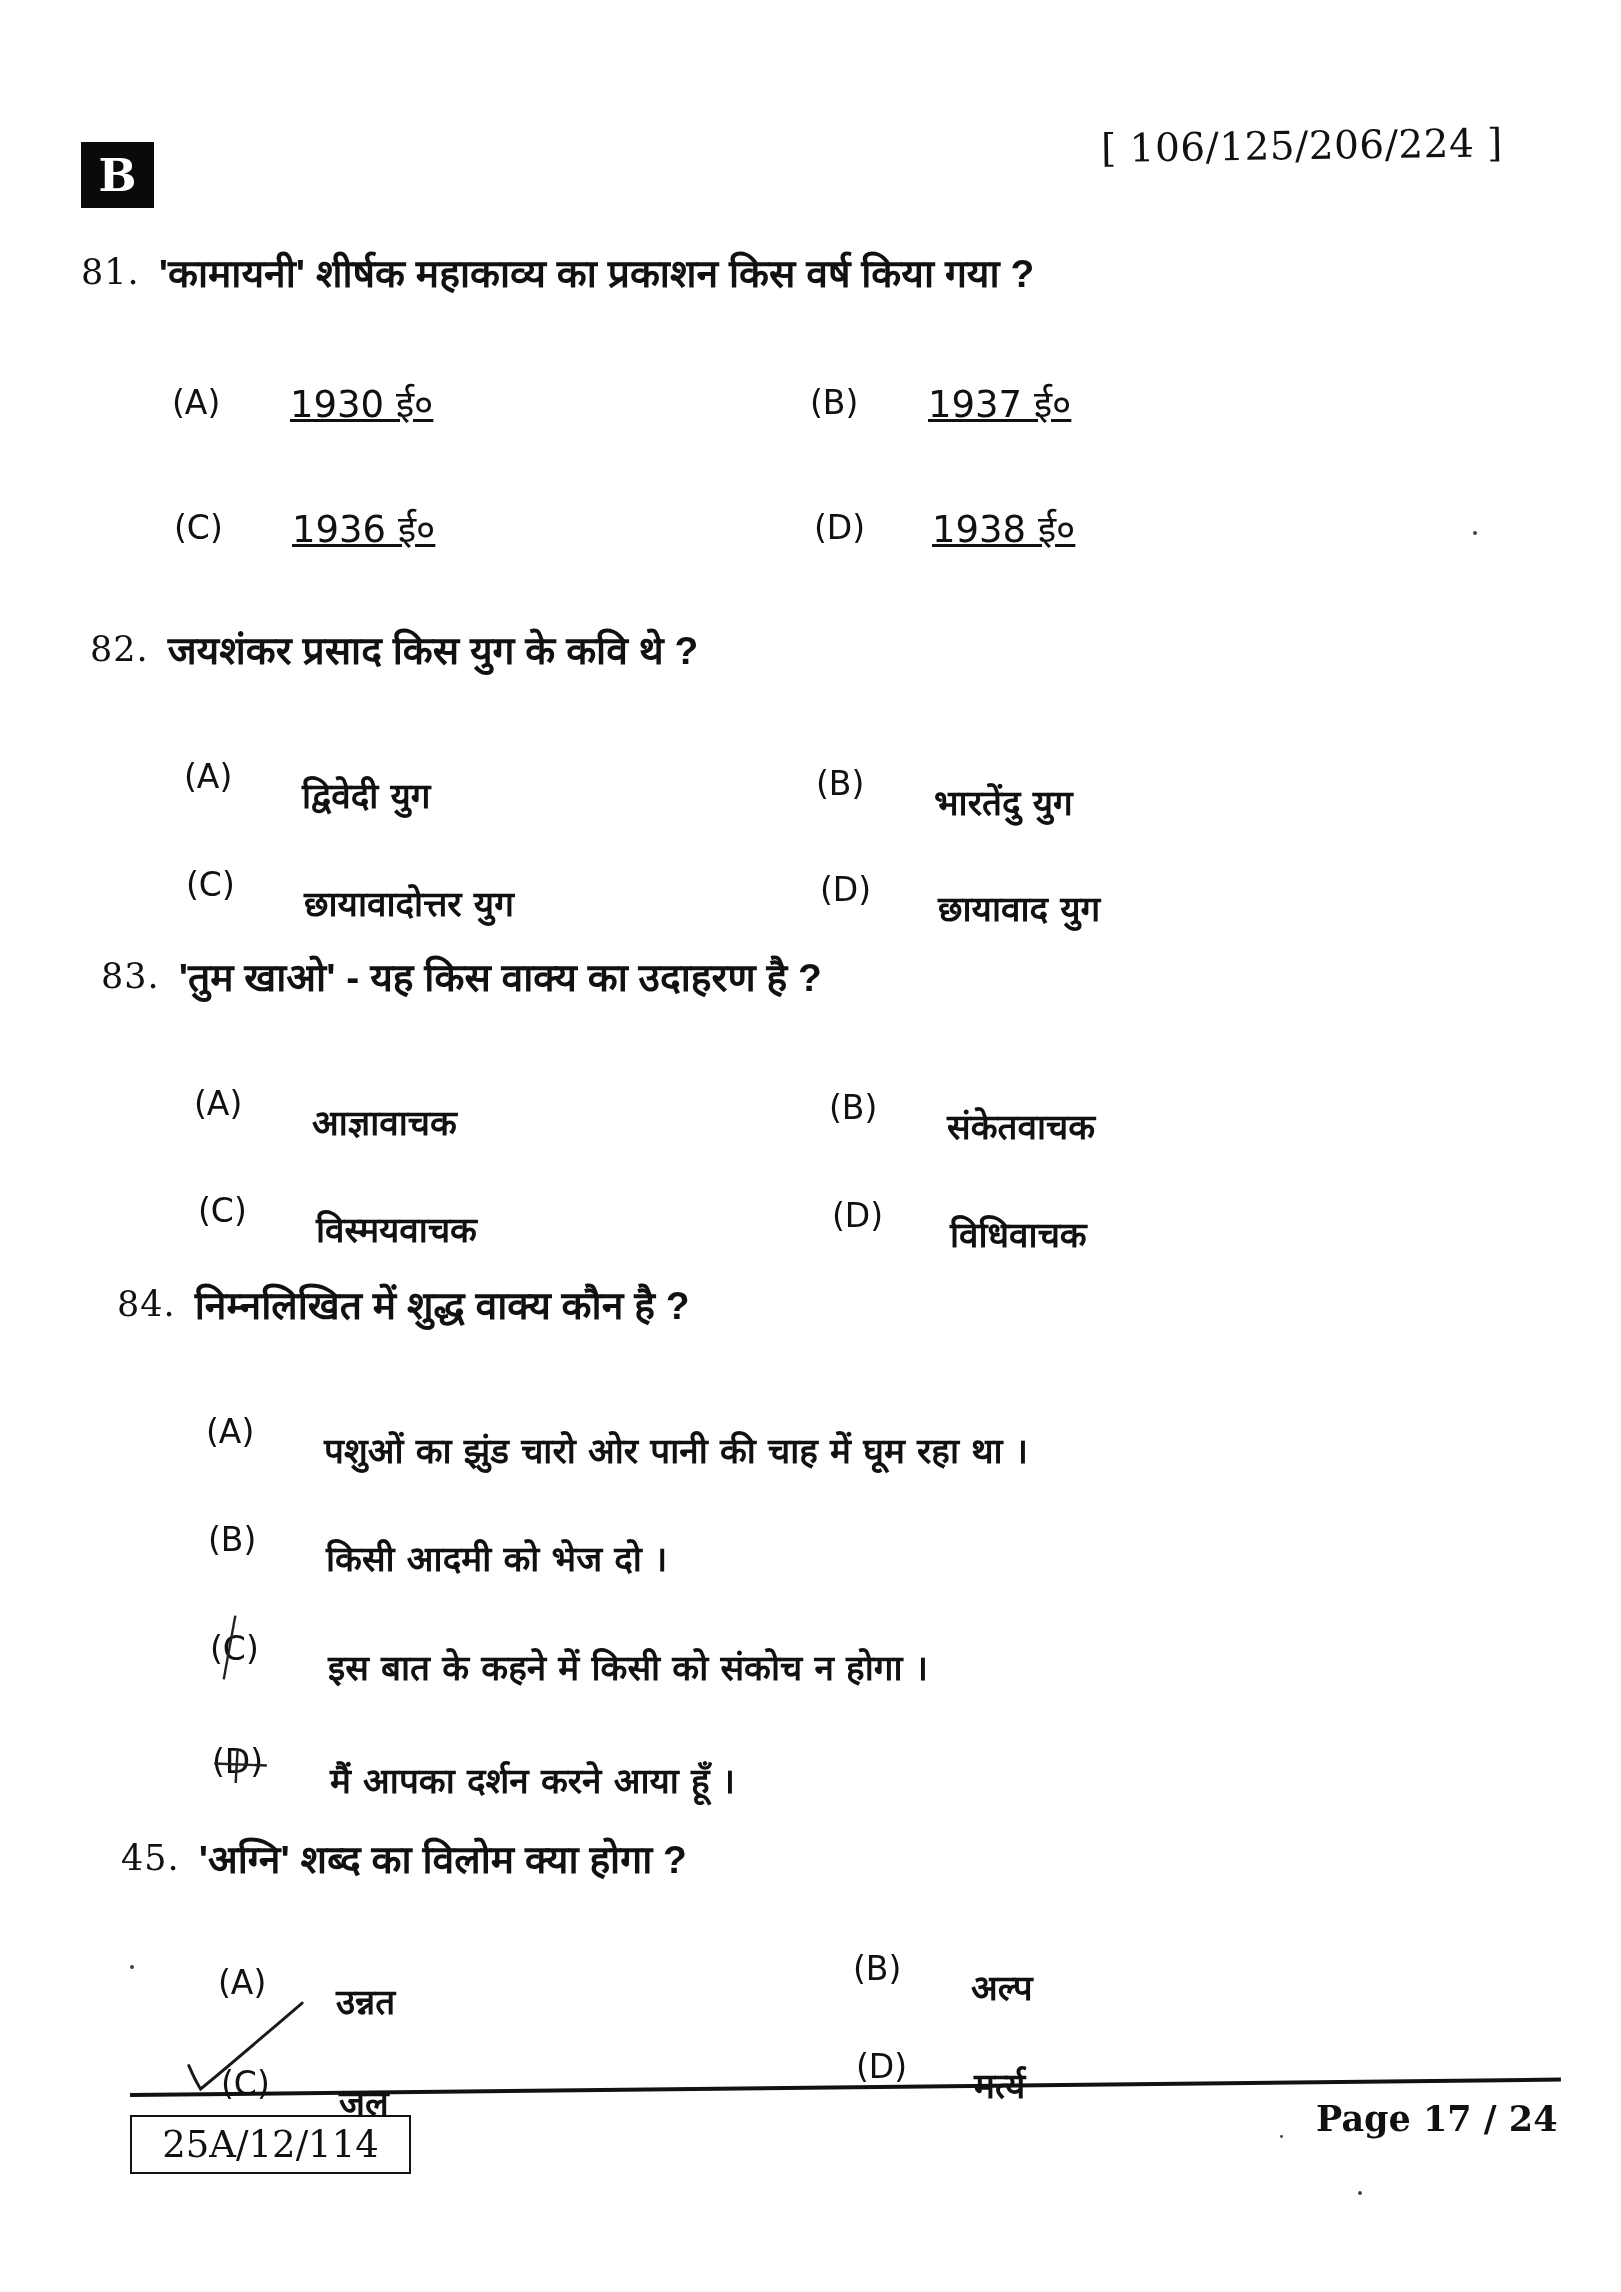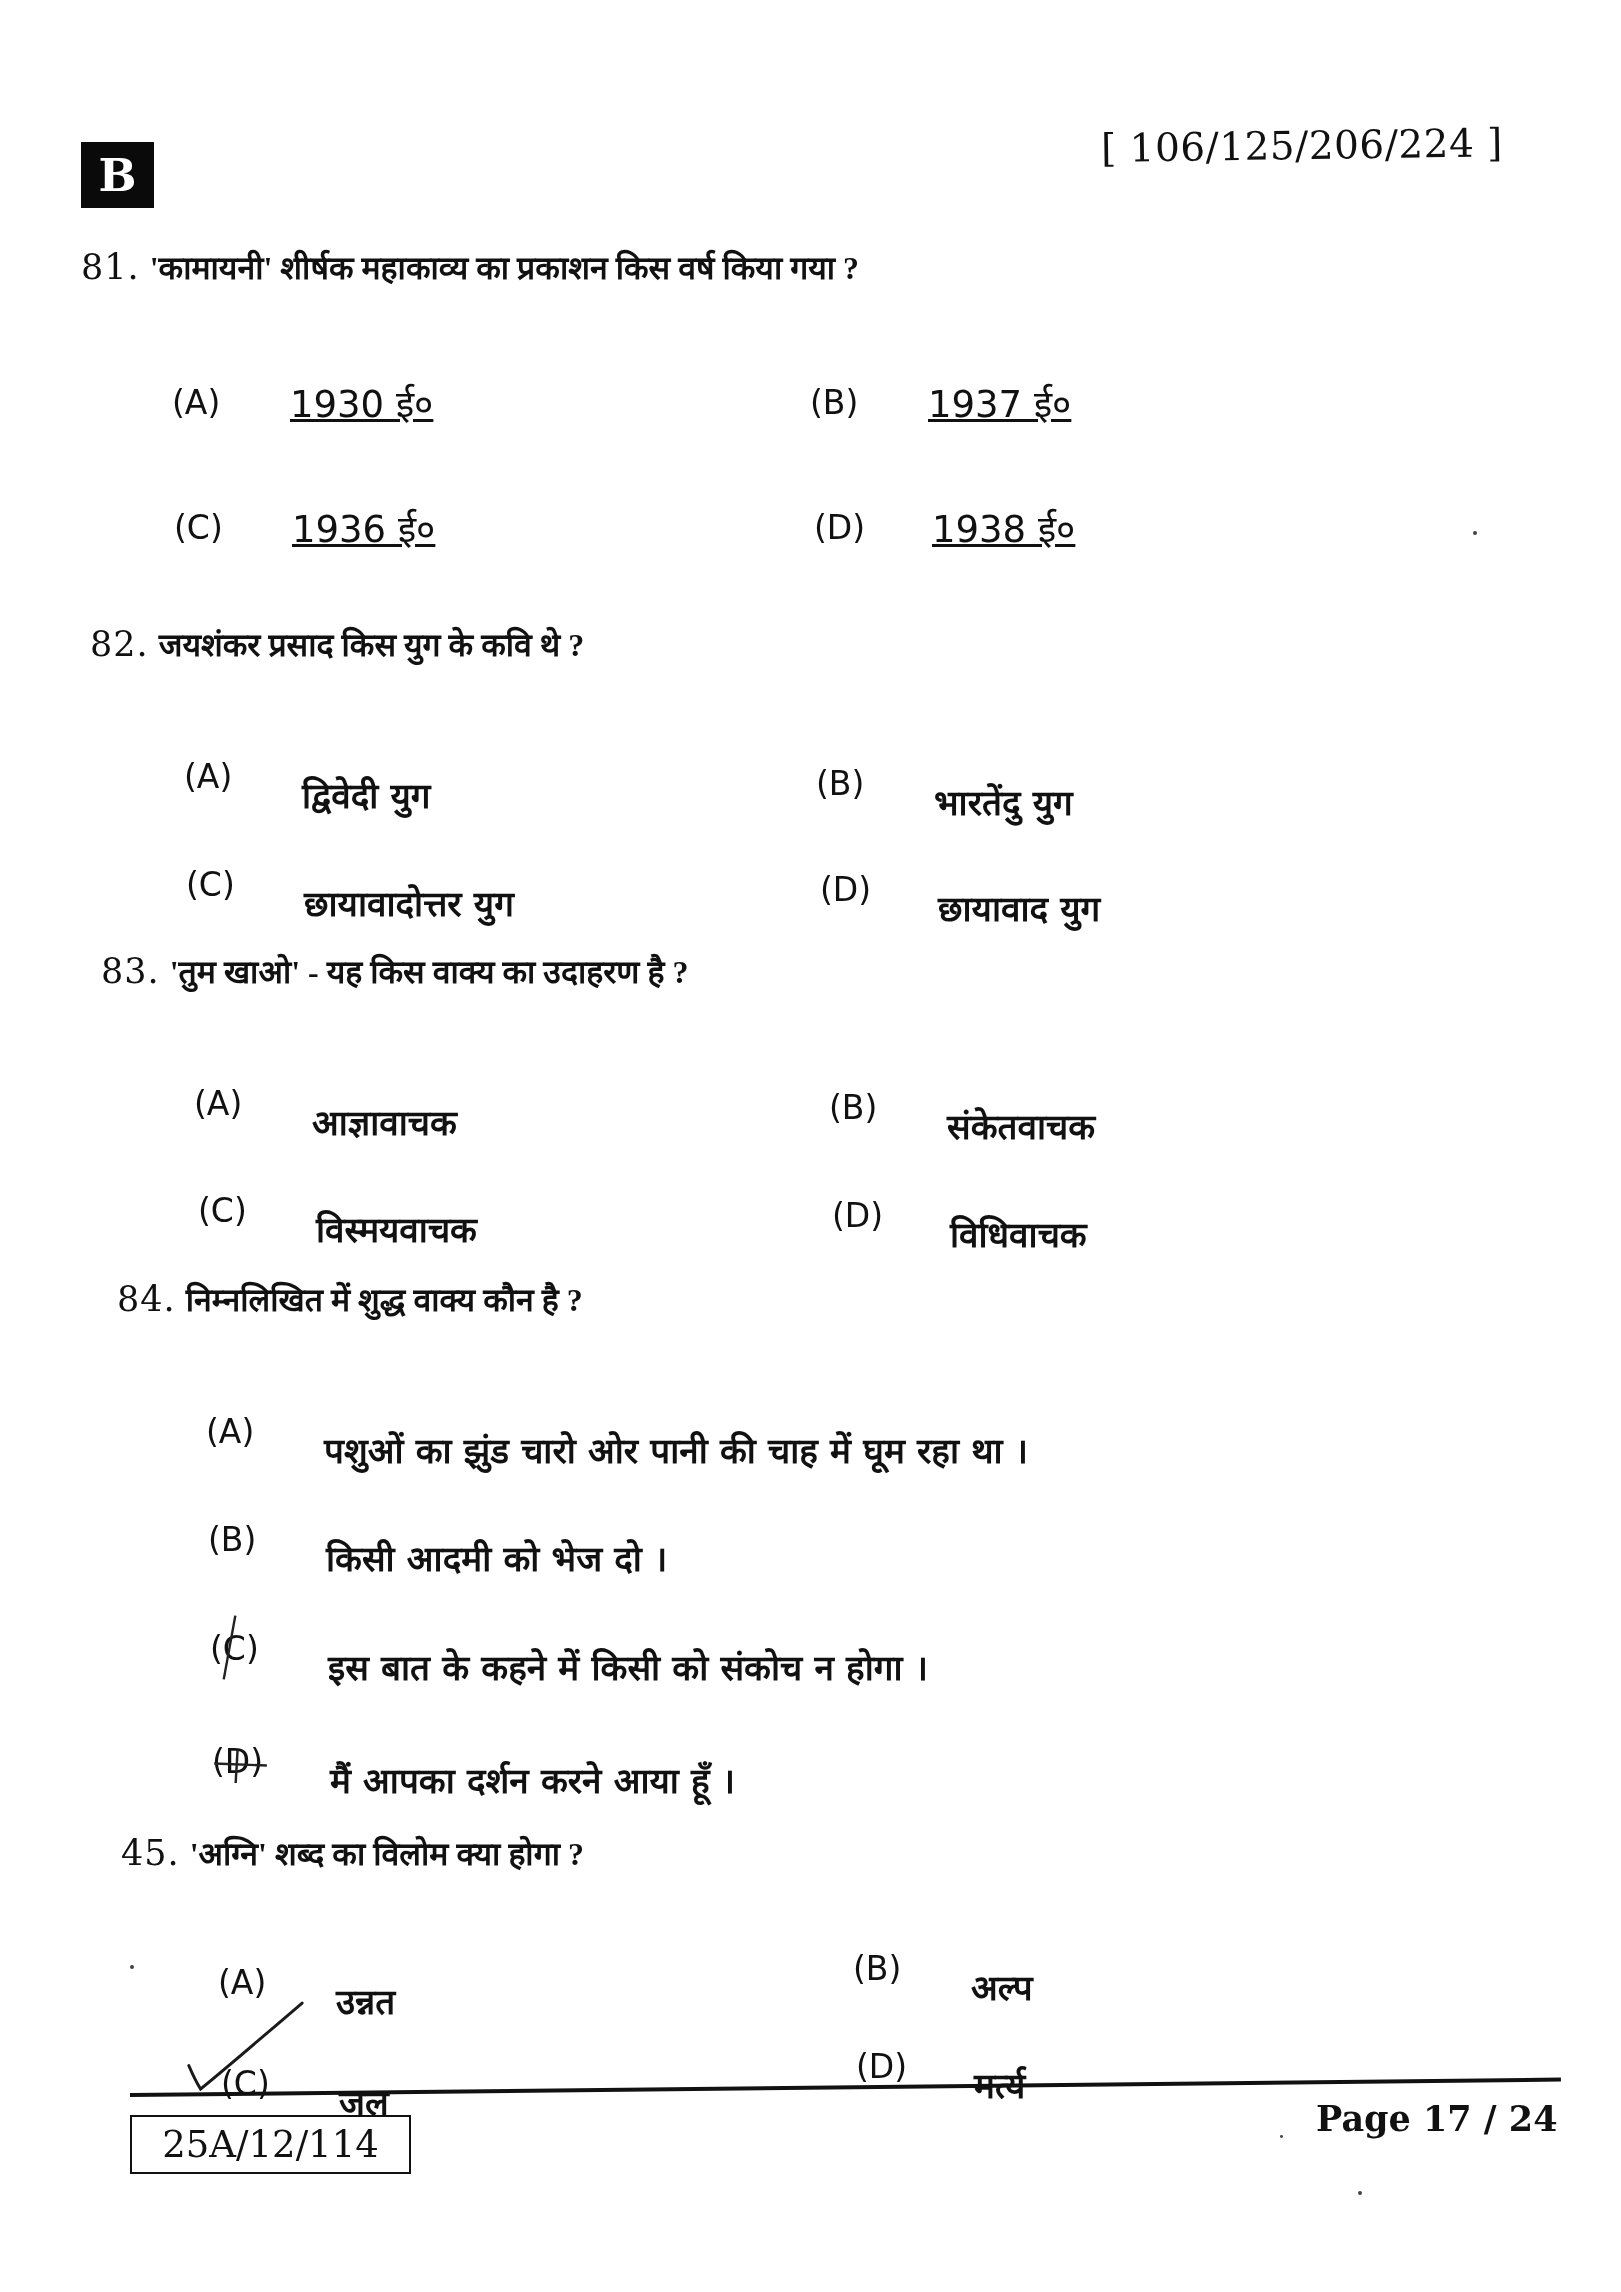--- a/index.html
+++ b/index.html
@@ -5,25 +5,25 @@
   html, body { margin: 0; padding: 0; background: #ffffff; }
   body { width: 1621px; height: 2293px; position: relative; overflow: hidden;
          font-family: "DejaVu Serif", "Liberation Serif", serif; color: #111; }
   .abs { position: absolute; white-space: nowrap; }
   .set-badge { left: 81px; top: 142px; width: 73px; height: 66px; background: #0a0a0a;
                color: #fff; font-family: "DejaVu Serif", serif; font-weight: bold; font-size: 45px;
                display: flex; align-items: center; justify-content: center; }
   .paper-codes { left: 1101px; top: 123px; font-size: 39px; font-family: "DejaVu Serif", serif;
                  transform: rotate(-0.8deg); letter-spacing: 0.5px; }
   .q-num { font-family: "DejaVu Serif", serif; font-size: 35px; letter-spacing: 1px; }
-  .q-text { font-family: Liberation Serif, serif; font-size: 32px; font-weight: bold; }
+  .q-text { font-family: Liberation Sans, sans-serif; font-size: 39px; font-weight: bold; }
   .opt-label { font-family: "DejaVu Sans", sans-serif; font-size: 33px; }
   .opt-text { font-family: "DejaVu Sans", sans-serif; font-size: 35px; font-weight: bold; margin-top: 36px; }
   .opt-num { font-family: "DejaVu Sans", sans-serif; font-size: 37px; text-decoration: underline; }
-  .question { position: absolute; display: flex; align-items: center; gap: 10px; }
+  .question { position: absolute; display: flex; align-items: center; gap: 19px; }
   .option { position: absolute; display: flex; align-items: center; }
   .option .opt-label { width: 118px; display: inline-block; }
   .footer-rule { position: absolute; left: 130px; top: 2093px; width: 1431px; height: 3.9px;
                  background: #111; transform: rotate(-0.62deg); transform-origin: left center; }
   .footer-code { left: 130px; top: 2115px; width: 277px; height: 55px; border: 2.9px solid #111;
                  font-family: "DejaVu Serif", serif; font-size: 37px; display: flex;
                  align-items: center; justify-content: center; }
   .page-num { left: 1316px; top: 2098px; font-family: "DejaVu Serif", serif; font-size: 35px;
               font-weight: bold; }
   .strike { position: relative; }

